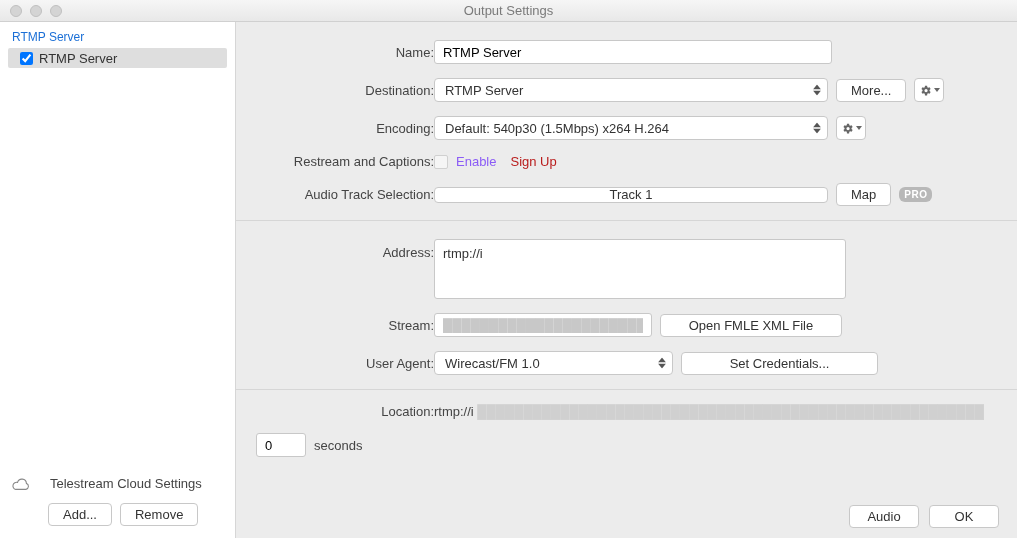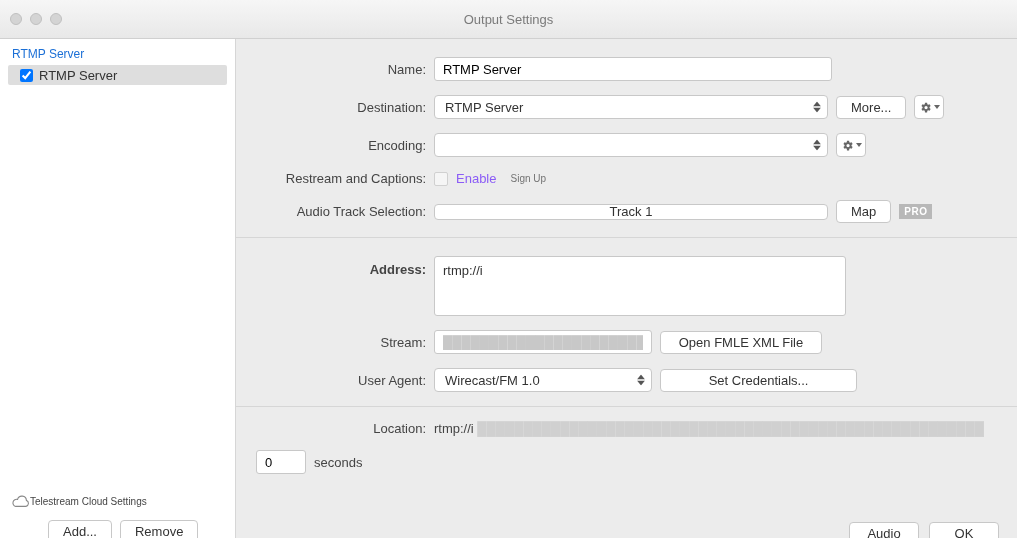--- a/index.html
+++ b/index.html
@@ -10,21 +10,21 @@
     body {
       font-family: -apple-system, BlinkMacSystemFont, "Helvetica Neue", sans-serif;
       font-size: 13px;
       background: #ececec;
       width: 1017px;
       height: 538px;
       overflow: hidden;
       color: #333;
     }
     .title-bar {
-      height: 39px;
+      height: 22px;
       background: linear-gradient(#f6f6f6, #e8e8e8);
       border-bottom: 1px solid #d0d0d0;
       display: flex;
       align-items: center;
       position: relative;
     }
     .traffic-lights {
       display: flex;
       gap: 8px;
       padding-left: 10px;
@@ -80,23 +80,23 @@
     }
     .sidebar-footer {
       padding: 8px 12px 12px 12px;
       display: flex;
       flex-direction: column;
       gap: 8px;
     }
     .cloud-row {
       display: flex;
       align-items: center;
-      gap: 0;
+      gap: 20px;
       color: #444;
-      font-size: 10px;
+      font-size: 13px;
       padding: 4px 0;
       cursor: pointer;
     }
     .cloud-icon {
       width: 18px;
       height: 14px;
       display: flex;
       align-items: center;
       justify-content: center;
     }
@@ -133,28 +133,27 @@
     }
     .form-row:last-child {
       margin-bottom: 0;
     }
     .form-row.tall {
       align-items: flex-start;
     }
     .label-col {
       width: 178px;
       text-align: right;
-      padding-right: 8px;
+      padding-right: 0;
       color: #444;
       font-size: 13px;
       flex-shrink: 0;
     }
     .form-row.tall .label-col {
       padding-top: 6px;
-      font-weight: bold;
     }
     .field-col {
       display: flex;
       align-items: center;
       gap: 8px;
       flex: 1;
     }
     .text-input {
       background: #fff;
       border: 1px solid #c8c8c8;
@@ -187,21 +186,21 @@
       height: 24px;
       position: relative;
       display: flex;
       align-items: center;
       cursor: pointer;
     }
     .select-input.wide {
       width: 394px;
     }
     .select-input.med {
-      width: 218px;
+      width: 239px;
     }
     .select-arrows {
       position: absolute;
       right: 6px;
       top: 50%;
       transform: translateY(-50%);
       display: flex;
       flex-direction: column;
       gap: 1px;
     }
@@ -229,22 +228,22 @@
       height: 14px;
       border: 1px solid #d0d0d0;
       border-radius: 2px;
       background: #f5f5f5;
     }
     .muted-text {
       color: #8b5cf6;
       font-size: 13px;
     }
     .link-text {
-      color: #737373;
-      font-size: 10px;
+      color: #b91c1c;
+      font-size: 13px;
       cursor: pointer;
     }
     .track-btn {
       background: #fff;
       border: 1px solid #c8c8c8;
       border-radius: 4px;
       padding: 3px 14px;
       width: 394px;
       text-align: center;
       height: 16px;
@@ -252,21 +251,21 @@
       display: flex;
       align-items: center;
       justify-content: center;
     }
     .pro-badge {
       background: #b8b8b8;
       color: #fff;
       font-size: 10px;
       font-weight: 600;
       padding: 2px 5px;
-      border-radius: 0;
+      border-radius: 6px;
       letter-spacing: 0.5px;
     }
     .value-text {
       color: #444;
       font-size: 13px;
     }
     .delay-input {
       width: 50px;
     }
     .bottom-bar {
@@ -378,20 +377,21 @@
                 </svg>
             </span>
           </div>
         </div>
       </div>
 
       <div class="form-row">
         <div class="label-col">Encoding:</div>
         <div class="field-col">
           <div class="select-input wide">
+            <span>Default: 540p30 (1.5Mbps) x264 H.264</span>
             <span class="select-arrows">
               <svg width="8" height="5">
                   <path d="M0 5 L4 0 L8 5 Z" fill="#555"></path>
                 </svg>
               <svg width="8" height="5">
                   <path d="M0 0 L4 5 L8 0 Z" fill="#555"></path>
                 </svg>
             </span>
           </div>
           <div class="icon-btn">
@@ -435,21 +435,21 @@
           <textarea class="textarea-input" style="">rtmp://i</textarea>
         </div>
       </div>
 
       <div class="form-row">
         <div class="label-col">Stream:</div>
         <div class="field-col">
           <div class="stream-field-wrap">
             <span class="stream-field-text">████████████████████████████████</span>
           </div>
-          <button class="btn" style="width:162px">Open FMLE XML File</button>
+          <button class="btn" style="width:182px">Open FMLE XML File</button>
         </div>
       </div>
 
       <div class="form-row">
         <div class="label-col">User Agent:</div>
         <div class="field-col">
           <div class="select-input med">
             <span>Wirecast/FM 1.0</span>
             <span class="select-arrows">
               <svg width="8" height="5">

